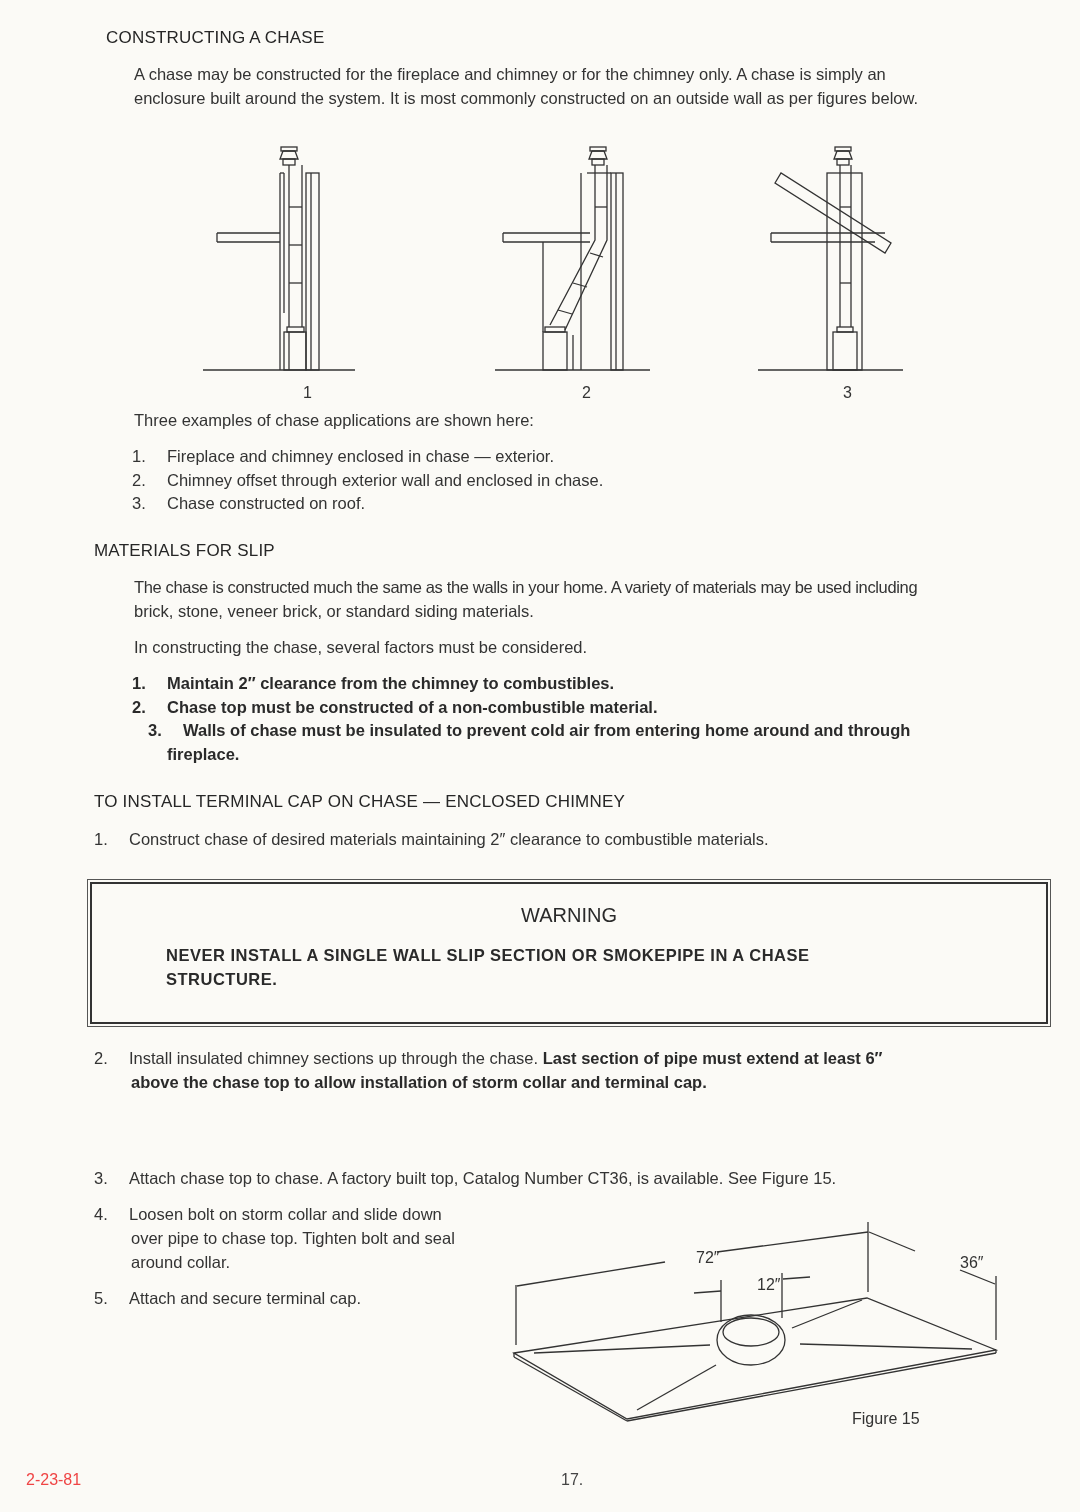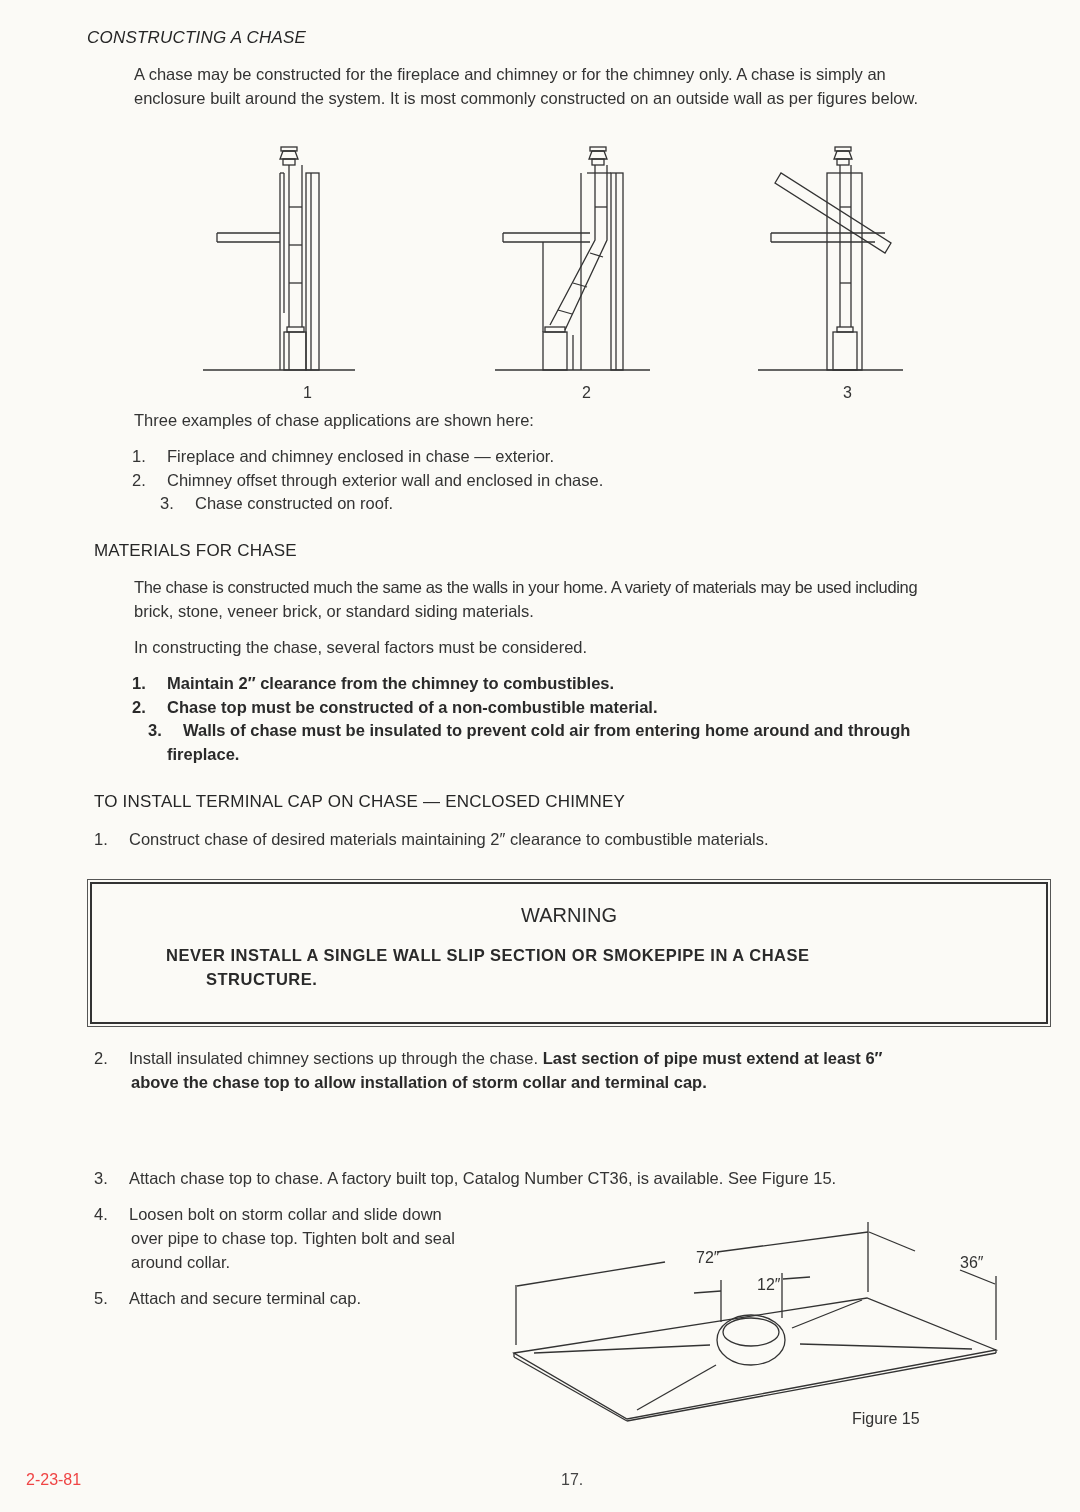--- a/index.html
+++ b/index.html
@@ -12,21 +12,21 @@
   .num { display:inline-block; width:35px; }
   .b { font-weight:bold; color:#2a2a2a; }
   .warnbox { left:90px; top:882px; width:954px; height:138px; border:2px solid #333;
              box-shadow: 0 0 0 2px #fbfaf6, 0 0 0 3px #555; }
   .caption { font-size:16px; color:#333; }
   svg line, svg path, svg rect, svg polygon, svg ellipse { stroke:#333; fill:none; stroke-width:1.3; }
 </style>
 </head>
 <body>
 
-<div class="abs h" style="left:87px;top:28px;font-style:italic;">CONSTRUCTING A CHASE</div>
+<div class="abs h" style="left:106px;top:28px;">CONSTRUCTING A CHASE</div>
 <div class="abs p" style="left:94px;top:62px;">A chase may be constructed for the fireplace and chimney or for the chimney only. A chase is simply an</div>
 <div class="abs p" style="left:94px;top:86px;">enclosure built around the system. It is most commonly constructed on an outside wall as per figures below.</div>
 
 <svg class="abs" style="left:195px;top:135px;" width="720" height="245">
 
   <g>
     <line x1="8" y1="235" x2="160" y2="235"></line>
     <rect x="86" y="12" width="16" height="4"></rect>
     <polygon points="88,16 100,16 103,24 85,24"></polygon>
     <rect x="88" y="24" width="12" height="6"></rect>
@@ -96,38 +96,38 @@
     <polygon points="580,48 586,38 696,108 690,118"></polygon>
   </g>
 </svg>
 <div class="abs caption" style="left:303px;top:384px;">1</div>
 <div class="abs caption" style="left:582px;top:384px;">2</div>
 <div class="abs caption" style="left:843px;top:384px;">3</div>
 
 <div class="abs p" style="left:94px;top:408px;">Three examples of chase applications are shown here:</div>
 <div class="abs li" style="left:132px;top:444px;"><span class="num">1.</span><span>Fireplace and chimney enclosed in chase — exterior.</span></div>
 <div class="abs li" style="left:132px;top:468px;"><span class="num">2.</span><span>Chimney offset through exterior wall and enclosed in chase.</span></div>
-<div class="abs li" style="left:132px;top:491px;margin-left:28px;"><span class="num">3.</span><span>Chase constructed on roof.</span></div>
+<div class="abs li" style="left:132px;top:491px;"><span class="num">3.</span><span>Chase constructed on roof.</span></div>
 
-<div class="abs h" style="left:94px;top:541px;">MATERIALS FOR CHASE</div>
+<div class="abs h" style="left:94px;top:541px;">MATERIALS FOR SLIP</div>
 <div class="abs p" style="left:94px;top:575px;letter-spacing:-0.35px;">The chase is constructed much the same as the walls in your home. A variety of materials may be used including</div>
 <div class="abs p" style="left:94px;top:599px;">brick, stone, veneer brick, or standard siding materials.</div>
 <div class="abs p" style="left:94px;top:635px;">In constructing the chase, several factors must be considered.</div>
 <div class="abs li b" style="left:132px;top:671px;"><span class="num">1.</span><span>Maintain 2″ clearance from the chimney to combustibles.</span></div>
 <div class="abs li b" style="left:132px;top:695px;"><span class="num">2.</span><span>Chase top must be constructed of a non-combustible material.</span></div>
 <div class="abs li b" style="left:148px;top:718px;"><span class="num">3.</span><span>Walls of chase must be insulated to prevent cold air from entering home around and through</span></div>
 <div class="abs li b" style="left:167px;top:742px;">fireplace.</div>
 
 <div class="abs h" style="left:94px;top:792px;">TO INSTALL TERMINAL CAP ON CHASE — ENCLOSED CHIMNEY</div>
 <div class="abs li" style="left:94px;top:827px;"><span class="num">1.</span><span>Construct chase of desired materials maintaining 2″ clearance to combustible materials.</span></div>
 
 <div class="abs warnbox">
   <div style="position:absolute;left:74px;top:59px;font-size:16.5px;font-weight:bold;line-height:24px;color:#2a2a2a;letter-spacing:0.5px;">NEVER INSTALL A SINGLE WALL SLIP SECTION OR SMOKEPIPE IN A CHASE</div>
   <div style="position:absolute;left:0;right:0;top:20px;text-align:center;font-size:20px;color:#2a2a2a;">WARNING</div>
-  <div style="position:absolute;left:74px;top:83px;font-size:16.5px;font-weight:bold;line-height:24px;color:#2a2a2a;letter-spacing:0.5px;margin-left:40px;">STRUCTURE.</div>
+  <div style="position:absolute;left:74px;top:83px;font-size:16.5px;font-weight:bold;line-height:24px;color:#2a2a2a;letter-spacing:0.5px;">STRUCTURE.</div>
 </div>
 
 <div class="abs li" style="left:94px;top:1046px;"><span class="num">2.</span><span>Install insulated chimney sections up through the chase. </span><span class="b">Last section of pipe must extend at least 6″</span></div>
 <div class="abs li b" style="left:131px;top:1070px;">above the chase top to allow installation of storm collar and terminal cap.</div>
 
 <div class="abs li" style="left:94px;top:1166px;"><span class="num">3.</span><span>Attach chase top to chase. A factory built top, Catalog Number CT36, is available. See Figure 15.</span></div>
 
 <div class="abs li" style="left:94px;top:1202px;"><span class="num">4.</span><span>Loosen bolt on storm collar and slide down</span></div>
 <div class="abs li" style="left:131px;top:1226px;">over pipe to chase top. Tighten bolt and seal</div>
 <div class="abs li" style="left:131px;top:1250px;">around collar.</div>

